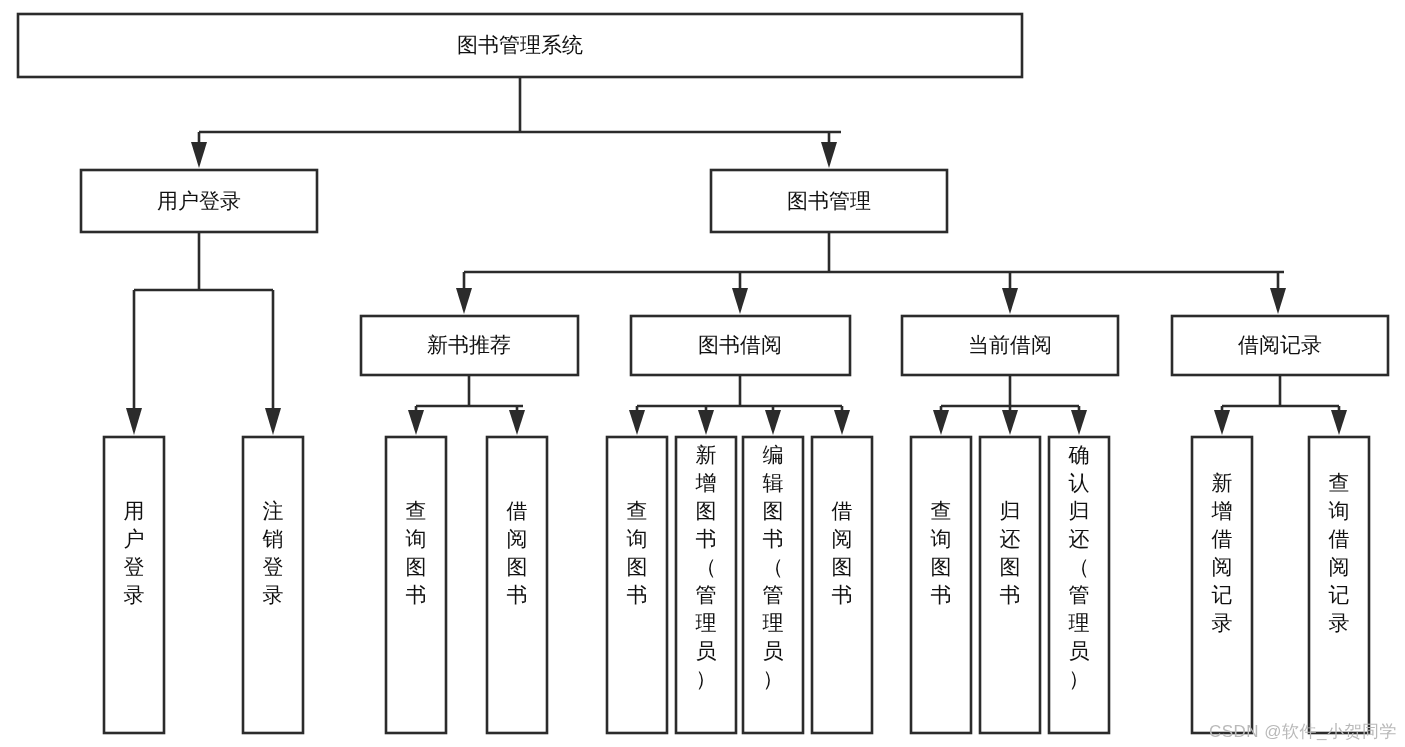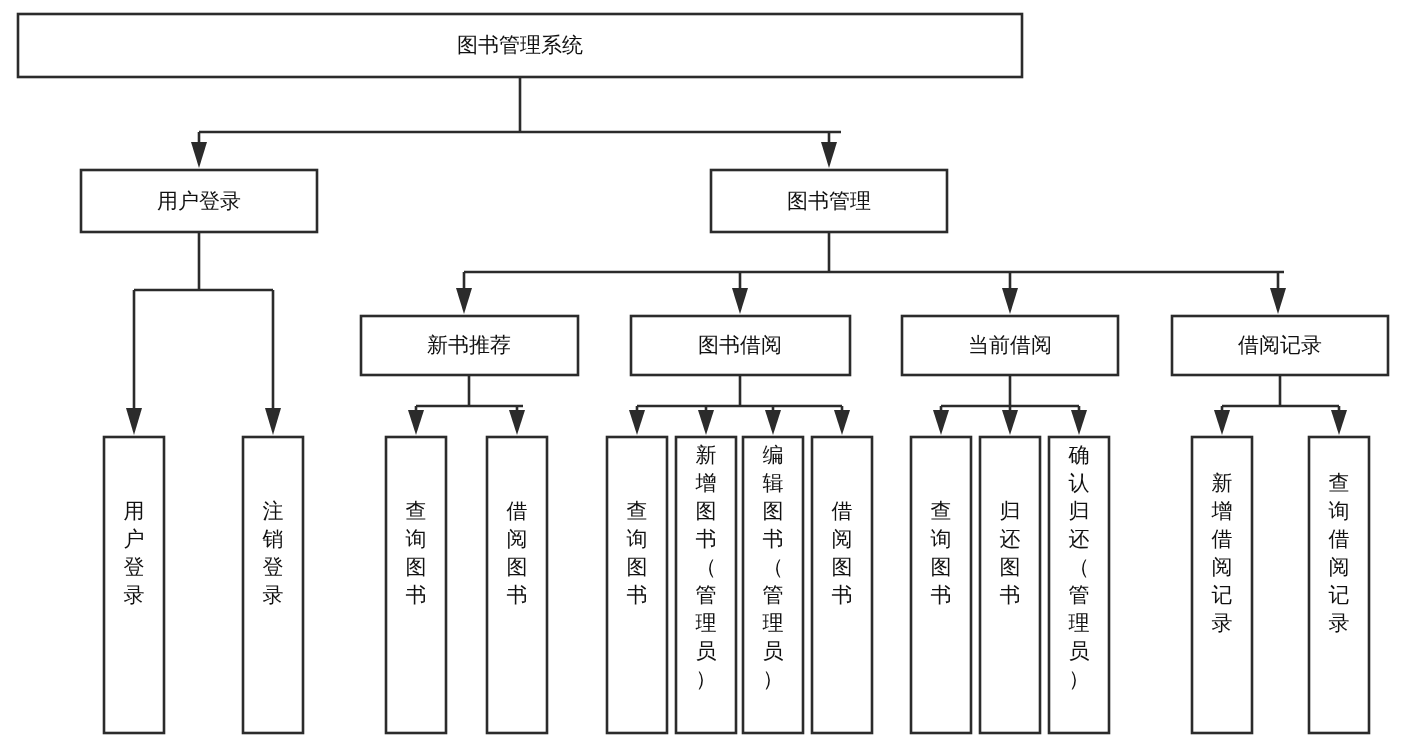--- a/index.html
+++ b/index.html
@@ -228,14 +228,15 @@
       <rect class="node-box" x="1192" y="437" width="60" height="296"></rect>
       <text class="node-label-v" x="1222" y="490"><tspan x="1222" y="490">新</tspan><tspan x="1222" y="518">增</tspan><tspan x="1222" y="546">借</tspan><tspan x="1222" y="574">阅</tspan><tspan x="1222" y="602">记</tspan><tspan x="1222" y="630">录</tspan></text>
     </g>
     <g>
       <rect class="node-box" x="1309" y="437" width="60" height="296"></rect>
       <text class="node-label-v" x="1339" y="490"><tspan x="1339" y="490">查</tspan><tspan x="1339" y="518">询</tspan><tspan x="1339" y="546">借</tspan><tspan x="1339" y="574">阅</tspan><tspan x="1339" y="602">记</tspan><tspan x="1339" y="630">录</tspan></text>
     </g>
 
   </svg>
 
+  <div class="watermark-text">CSDN @软件_小贺同学</div>
 
 </div>
 
 </body></html>

